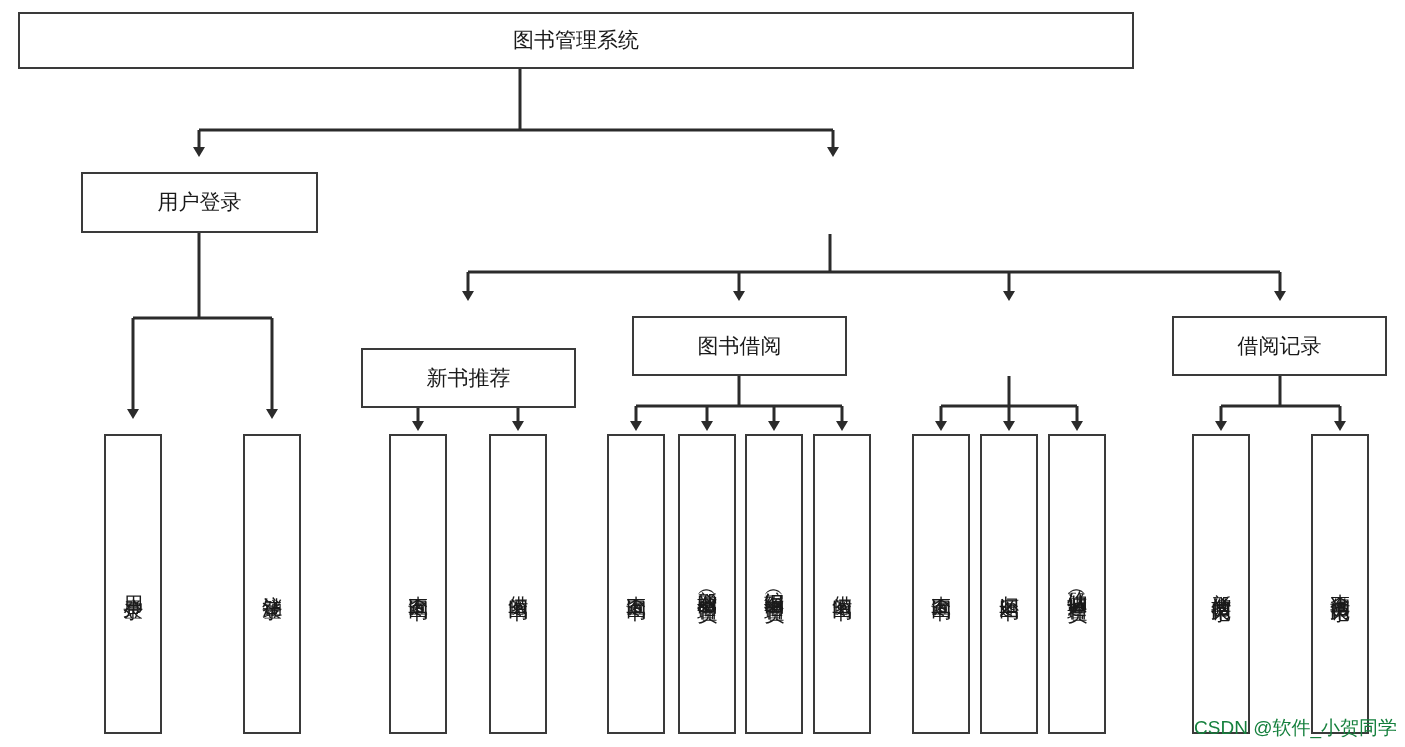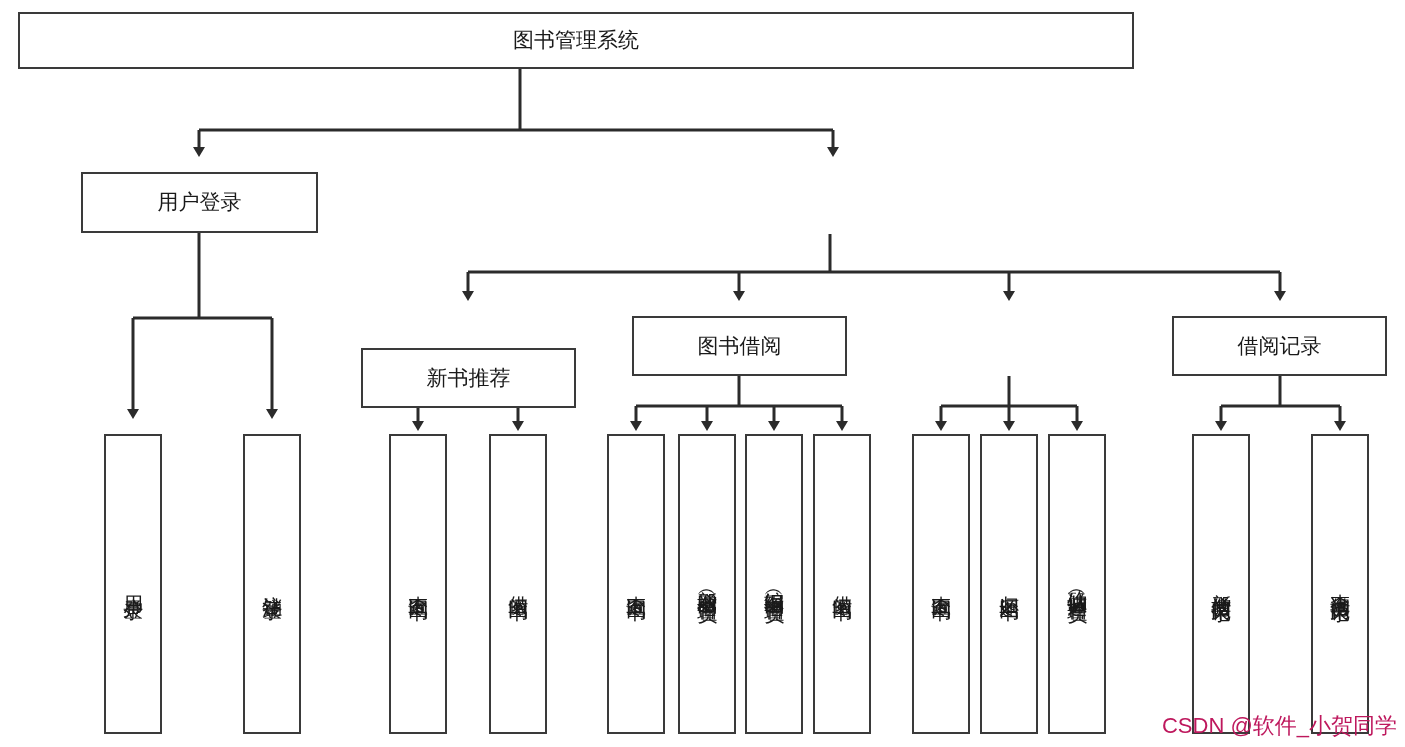--- a/index.html
+++ b/index.html
@@ -52,22 +52,22 @@
     display: block;
   }
   .node.vert .label {
     writing-mode: vertical-rl;
     text-orientation: upright;
   }
   #watermark {
     position: absolute;
     right: 8px;
     bottom: 6px;
-    font-size: 22px;
-    color: #be185d;
+    font-size: 19px;
+    color: #15803d;
     white-space: nowrap;
     user-select: none;
   }
 </style>
 </head>
 <body>
 
 <div id="canvas">
 
   <svg class="wires" viewBox="0 0 1405 747" xmlns="http://www.w3.org/2000/svg">

